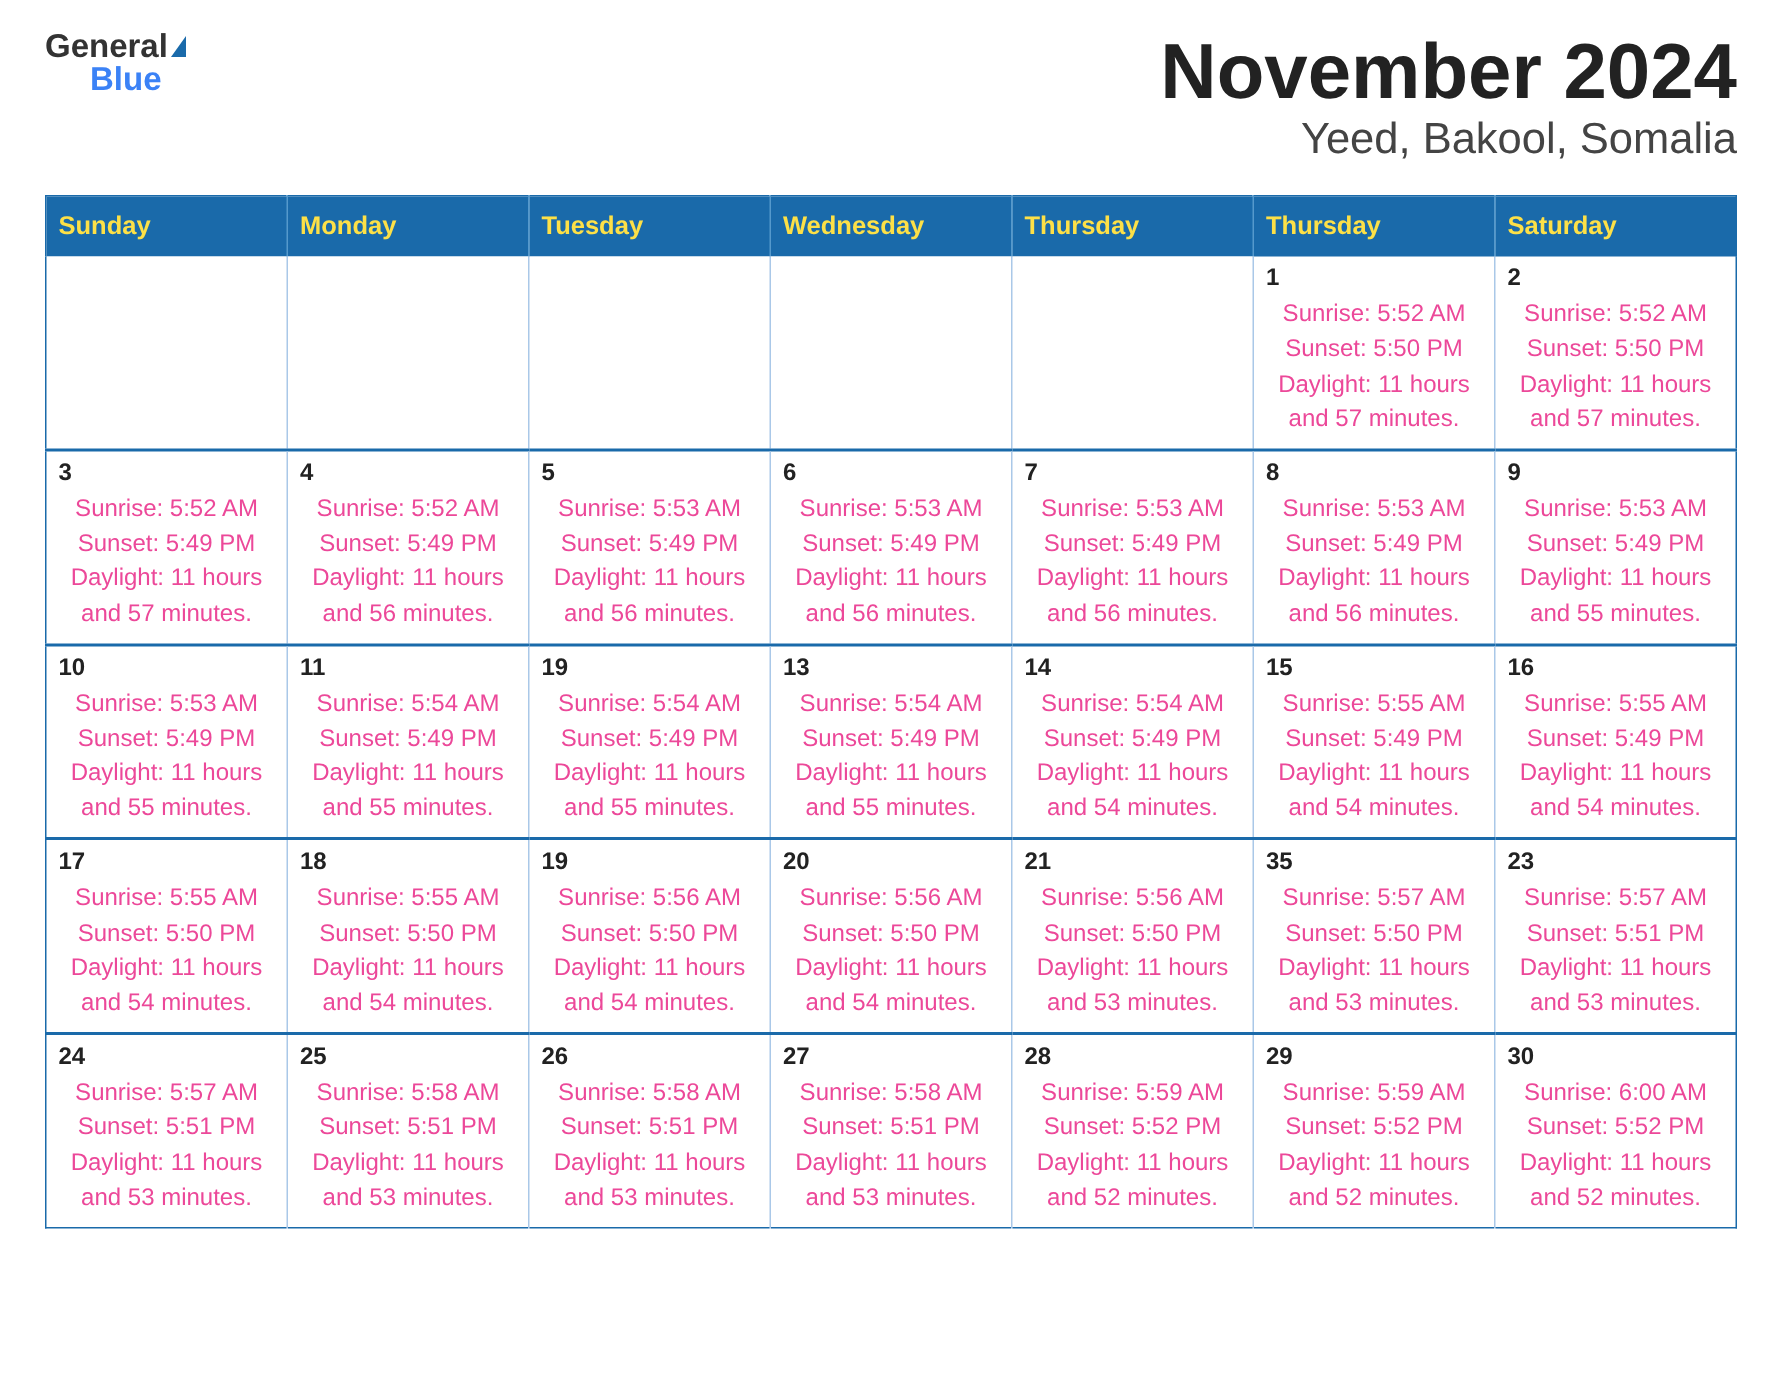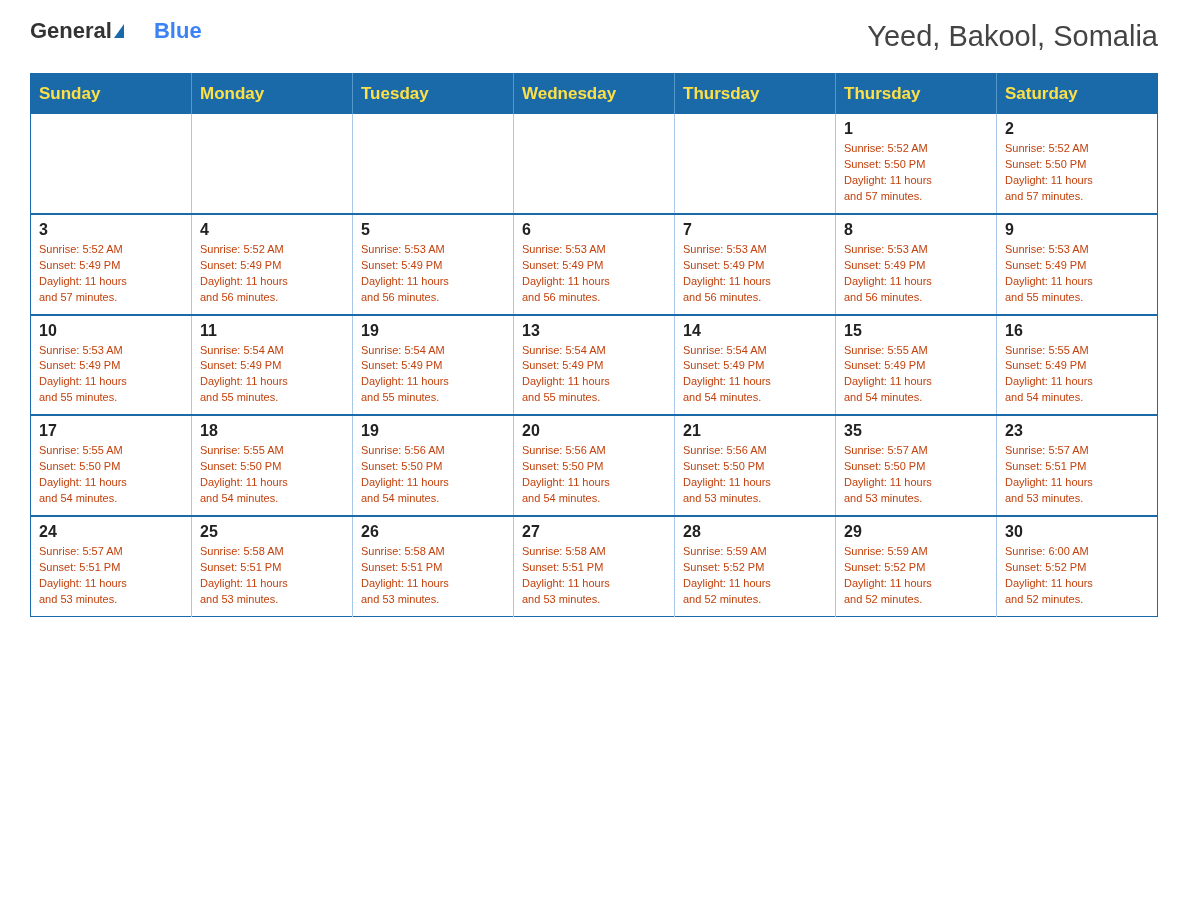--- a/index.html
+++ b/index.html
@@ -11,21 +11,21 @@
       min-height: 918px;
     }
     .header {
       display: flex;
       justify-content: space-between;
       align-items: flex-start;
       margin-bottom: 20px;
     }
     .logo {
       display: flex;
-      flex-direction: row;
+      flex-direction: column;
       align-items: flex-start;
     }
     .logo-general {
       font-size: 22px;
       font-weight: bold;
       color: #333;
       line-height: 1;
     }
     .logo-blue {
       font-size: 22px;
@@ -89,40 +89,42 @@
     .calendar tr:last-child td {
       border-bottom: none;
     }
     .day-number {
       font-size: 16px;
       font-weight: bold;
       color: #222;
       margin-bottom: 3px;
     }
     .day-info {
-      font-size: 11px;
+      font-size: 16px;
       line-height: 1.45;
-      color: #c2410c;
+      color: #ec4899;
+      text-align: center;
     }
     .empty-cell {
       background: #fff;
     }
   </style>
 </head>
 <body>
 
 <div class="header">
   <div class="logo">
     <div style="display:flex;align-items:center;">
       <span class="logo-general">General</span>
       <span class="logo-triangle"></span>
     </div>
     <span class="logo-blue">Blue</span>
   </div>
   <div class="title-section">
+    <div class="month-title">November 2024</div>
     <div class="location">Yeed, Bakool, Somalia</div>
   </div>
 </div>
 
 <table class="calendar">
   <thead>
     <tr>
     <th>Sunday</th>
         <th>Monday</th>
         <th>Tuesday</th>

